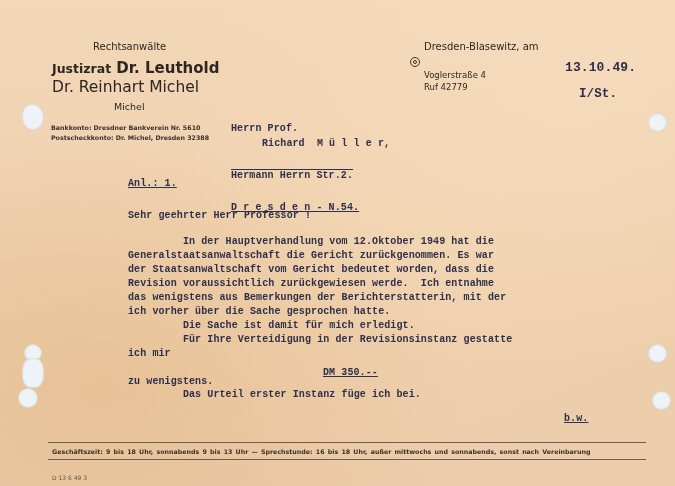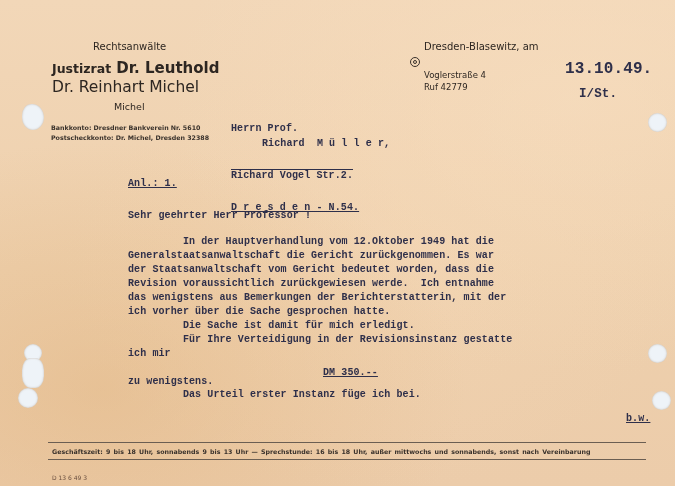--- a/index.html
+++ b/index.html
@@ -32,35 +32,35 @@
   .rh-phone { left: 424px; top: 82px; font-size: 8.5px; }
   .phone-icon {
     position: absolute; left: 410px; top: 57px; width: 8px; height: 8px;
     border: 1.2px solid #3a322c; border-radius: 50%;
   }
   .phone-icon::after {
     content: ""; position: absolute; left: 2px; top: 2px; width: 4px; height: 4px;
     border-radius: 50%; border: 1px solid #3a322c; box-sizing: border-box;
   }
 
-  .date { left: 565px; top: 60px; font-size: 16px; }
+  .date { left: 565px; top: 60px; font-size: 13px; }
   .ref { left: 579px; top: 87px; font-size: 12.5px; }
 
   
   .addr1 { left: 231px; top: 123px; }
   .addr2 { left: 231px; top: 138px; padding-left: 31px; }
   .addr3 { left: 231px; top: 154px; text-decoration: underline; margin-top: 48px; }
   .addr4 { left: 231px; top: 169px; border-top: 1.5px solid #2e2f4a; padding-top: 0px; }
 
   .encl { left: 128px; top: 178px; text-decoration: underline; }
   .salute { left: 128px; top: 210px; }
 
   .body-line { left: 128px; }
   .amount { left: 323px; top: 367px; text-decoration: underline; }
-  .bw { left: 626px; top: 413px; text-decoration: underline; }
+  .bw { left: 564px; top: 413px; text-decoration: underline; }
 
   
   .footer-rule { position: absolute; left: 48px; width: 598px; height: 1px; background: #6b5e52; }
   .footer-text { left: 52px; top: 448px; font-size: 6.3px; font-weight: bold; color: #3a322c; word-spacing: 1px; }
   .print-code { left: 52px; top: 474px; font-size: 6px; color: #6b5040; }
 
   
   .hole { position: absolute; background: #eef3f8; border-radius: 50%; box-shadow: inset 0 0 2px rgba(150,120,90,0.5); }
 </style>
 </head>
@@ -94,21 +94,21 @@
   <div class="sans rh-street">Voglerstraße 4</div>
   <div class="sans rh-phone">Ruf 42779</div>
 </div>
 <div class="mono date">13.10.49.</div>
 <div class="mono ref">I/St.</div>
 
 <div>
   <div class="mono addr1">Herrn Prof.</div>
   <div class="mono addr2">Richard  M ü l l e r,</div>
   <div class="mono addr3">D r e s d e n - N.54.</div>
-  <div class="mono addr4">Richard Vogel Str.2.</div>
+  <div class="mono addr4">Hermann Herrn Str.2.</div>
 </div>
 
 <div class="mono encl">Anl.: 1.</div>
 <div class="mono salute">Sehr geehrter Herr Professor !</div>
 
 <div>
   <div class="mono body-line" style="top:236px">         In der Hauptverhandlung vom 12.Oktober 1949 hat die</div>
   <div class="mono body-line" style="top:250px">Generalstaatsanwaltschaft die Gericht zurückgenommen. Es war</div>
   <div class="mono body-line" style="top:264px">der Staatsanwaltschaft vom Gericht bedeutet worden, dass die</div>
   <div class="mono body-line" style="top:278px">Revision voraussichtlich zurückgewiesen werde.  Ich entnahme</div>

